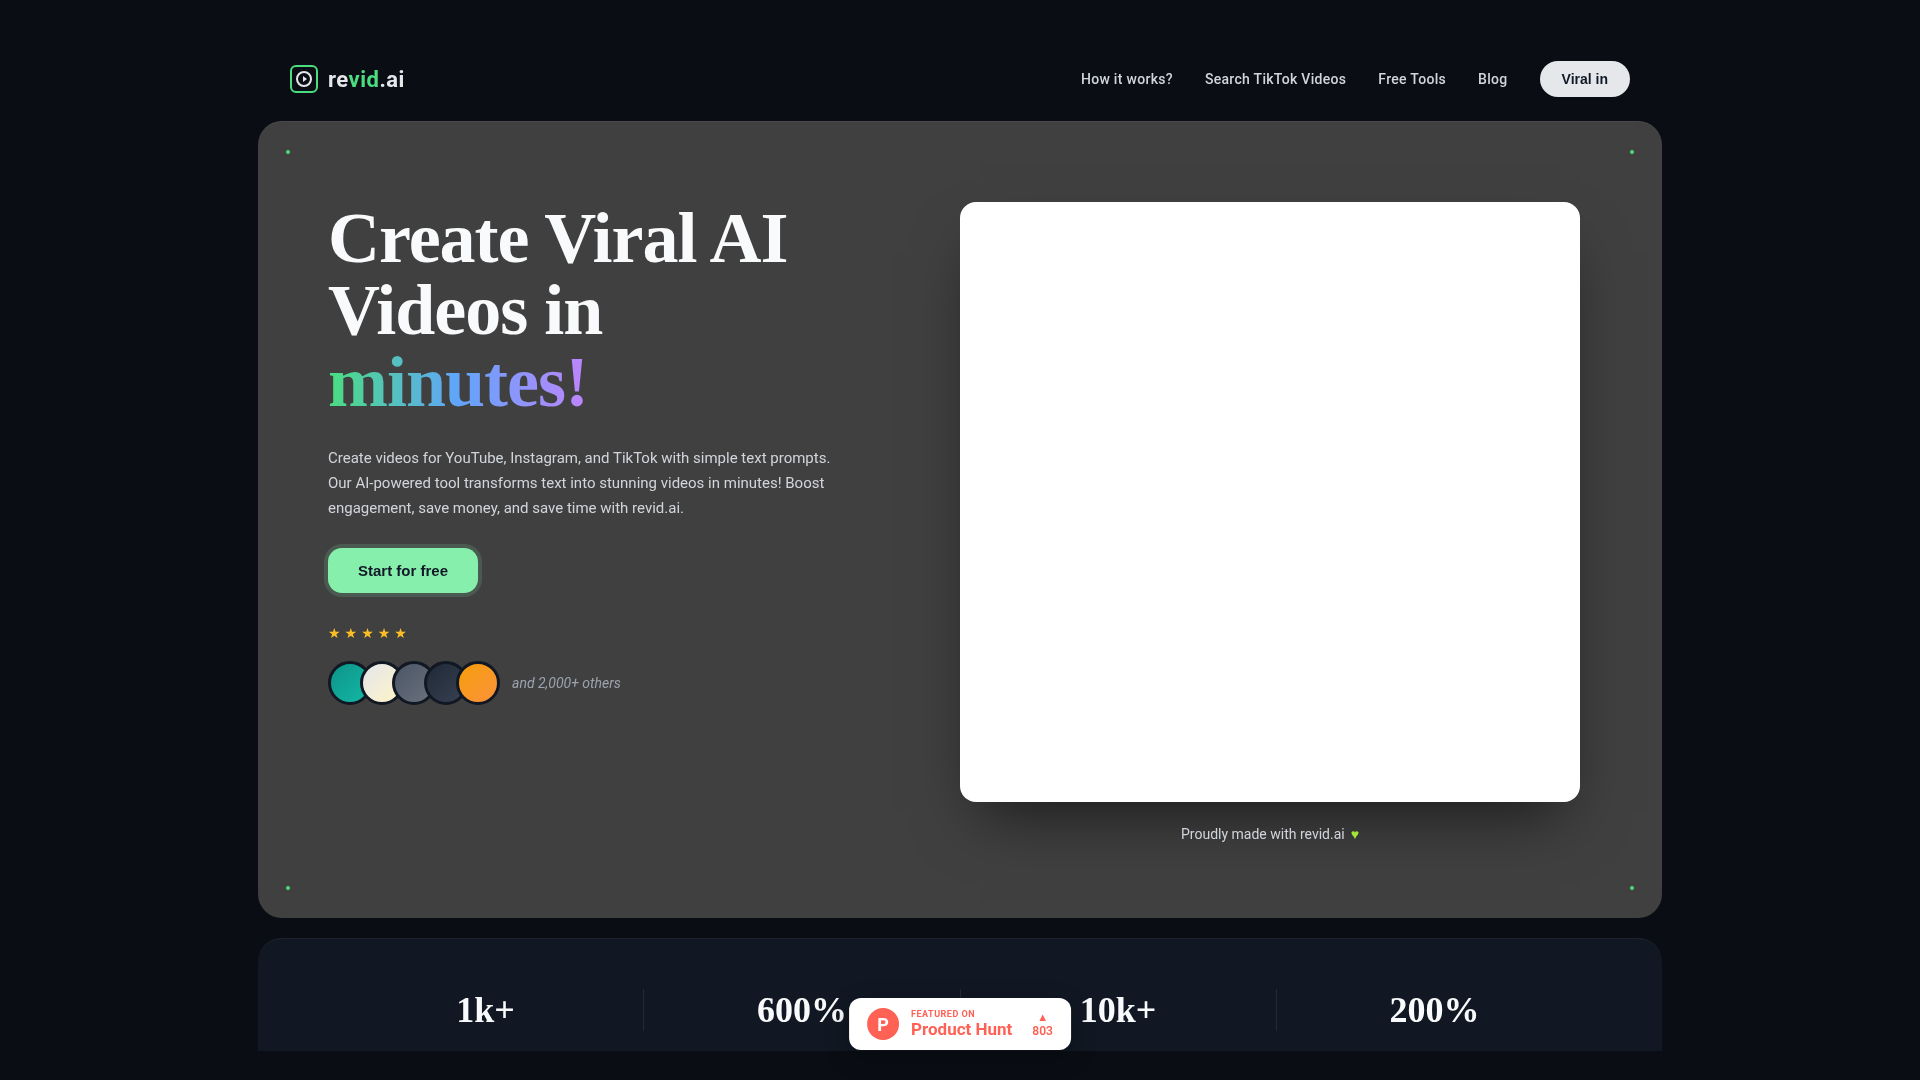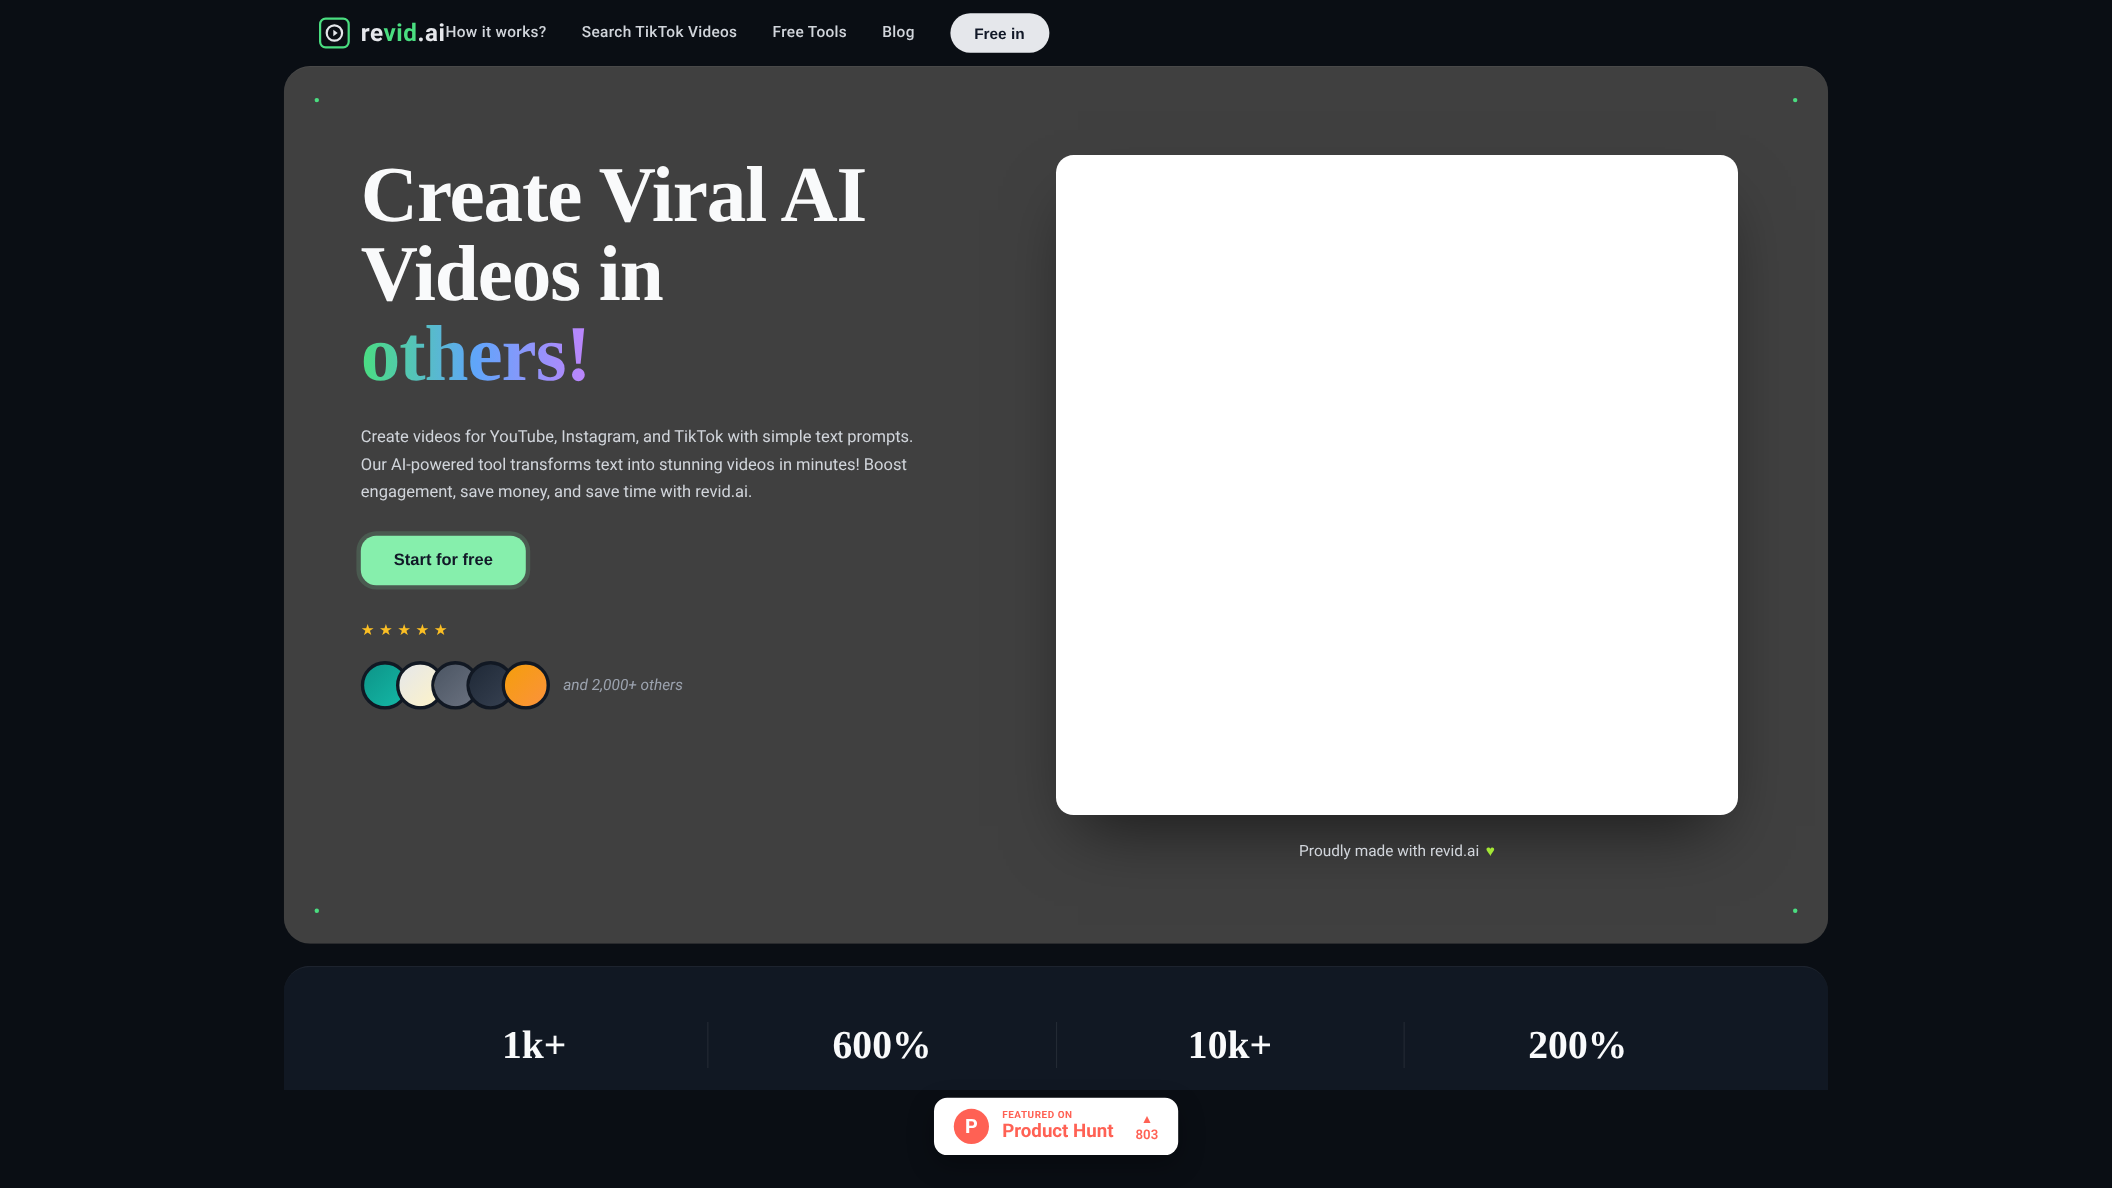--- a/index.html
+++ b/index.html
@@ -11,22 +11,24 @@
     body {
       background-color: #0a0e14;
       color: #e5e7eb;
       font-family: -apple-system, BlinkMacSystemFont, 'Segoe UI', Roboto, sans-serif;
       min-height: 100vh;
       overflow-x: hidden;
     }
     
     .header {
       display: flex;
-      align-items: center;
-      padding: 12px 290px;
+      justify-content: space-between;
+      align-items: center;
+      padding: 24px 290px;
+      margin-top: 37px;
     }
     
     .logo {
       display: flex;
       align-items: center;
       gap: 10px;
     }
     
     .logo-icon {
       width: 28px;
@@ -364,35 +366,35 @@
     <div class="logo-icon"></div>
     <div class="logo-text">
       <span class="re">re</span><span class="vid">vid</span><span class="ai">.ai</span>
     </div>
   </div>
   <nav class="nav">
     <a class="nav-link">How it works?</a>
     <a class="nav-link">Search TikTok Videos</a>
     <a class="nav-link">Free Tools</a>
     <a class="nav-link">Blog</a>
-    <button class="signin-btn">Free in</button>
+    <button class="signin-btn">Viral in</button>
   </nav>
 </header>
 
 <section class="hero-container">
   <div class="corner-dot tl"></div>
   <div class="corner-dot tr"></div>
   <div class="corner-dot bl"></div>
   <div class="corner-dot br"></div>
 
   <div class="hero-content">
     <div class="hero-left">
       <h1 class="hero-title">
         <span class="line1">Create Viral AI Videos in</span>
-        <span class="gradient">others!</span>
+        <span class="gradient">minutes!</span>
       </h1>
       <p class="hero-description">Create videos for YouTube, Instagram, and TikTok with simple text prompts. Our AI-powered tool transforms text into stunning videos in minutes! Boost engagement, save money, and save time with revid.ai.</p>
       <button class="cta-btn">Start for free</button>
       <div class="stars">
         <span class="star">★</span>
         <span class="star">★</span>
         <span class="star">★</span>
         <span class="star">★</span>
         <span class="star">★</span>
       </div>

